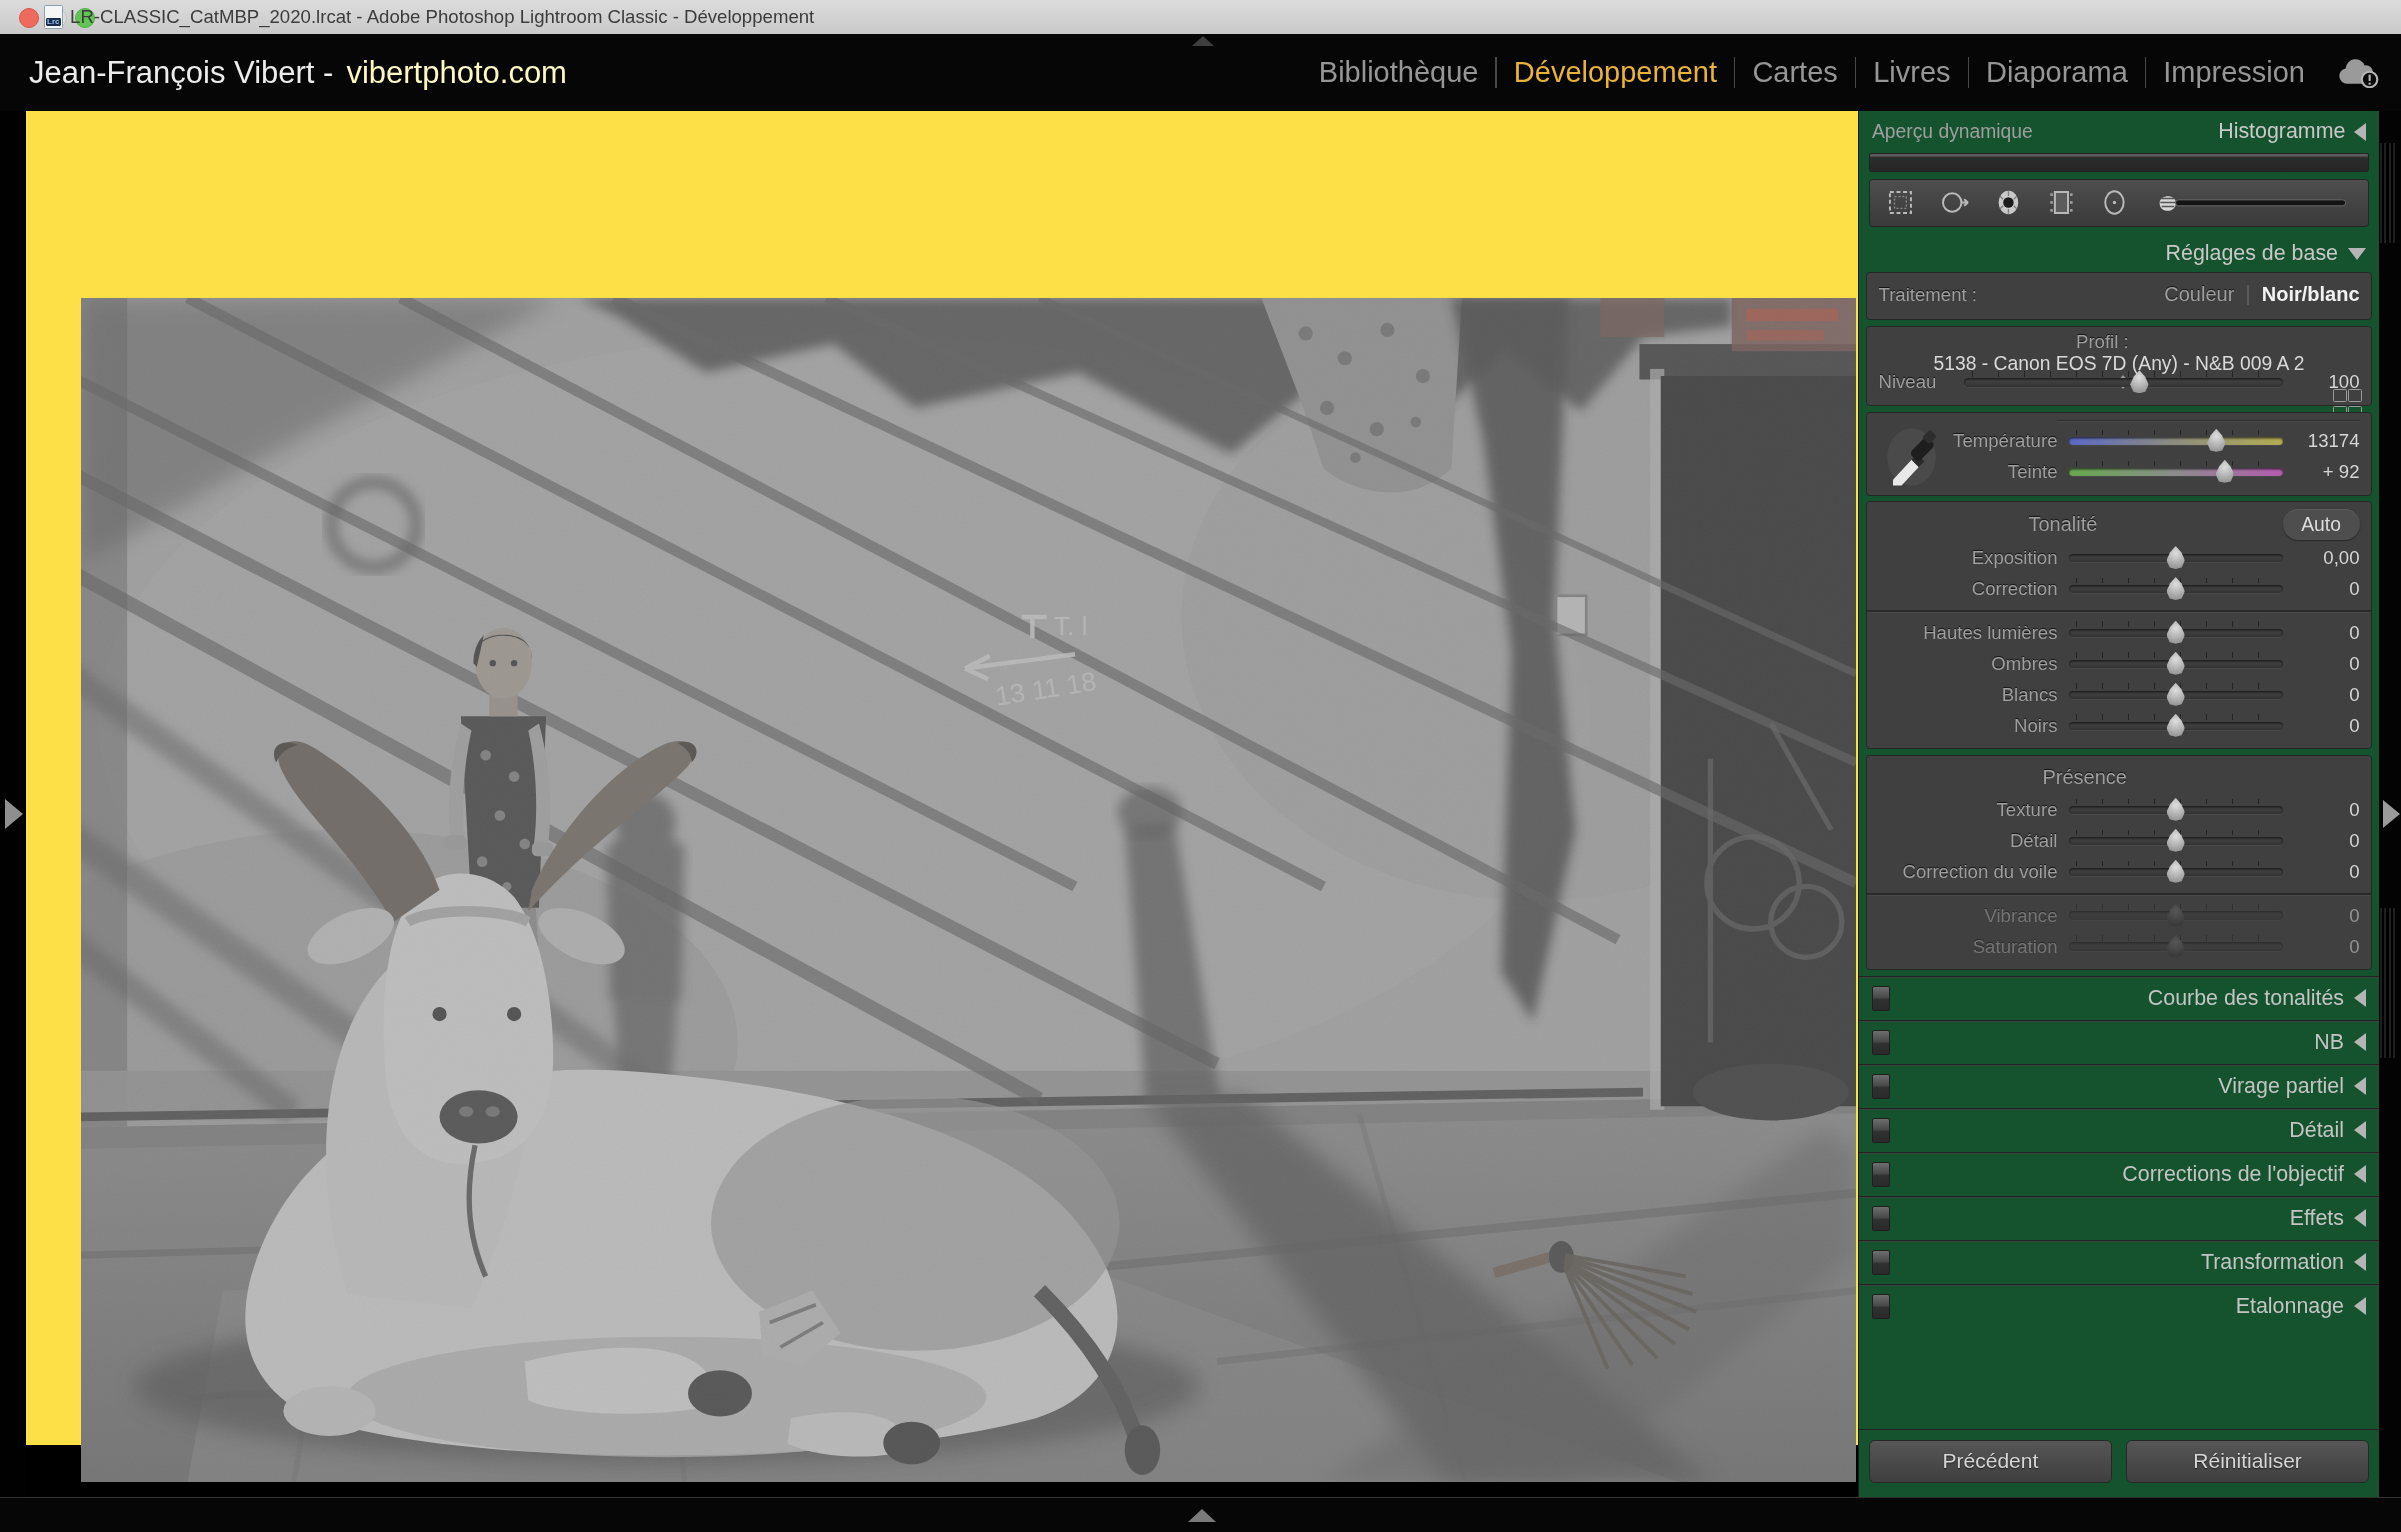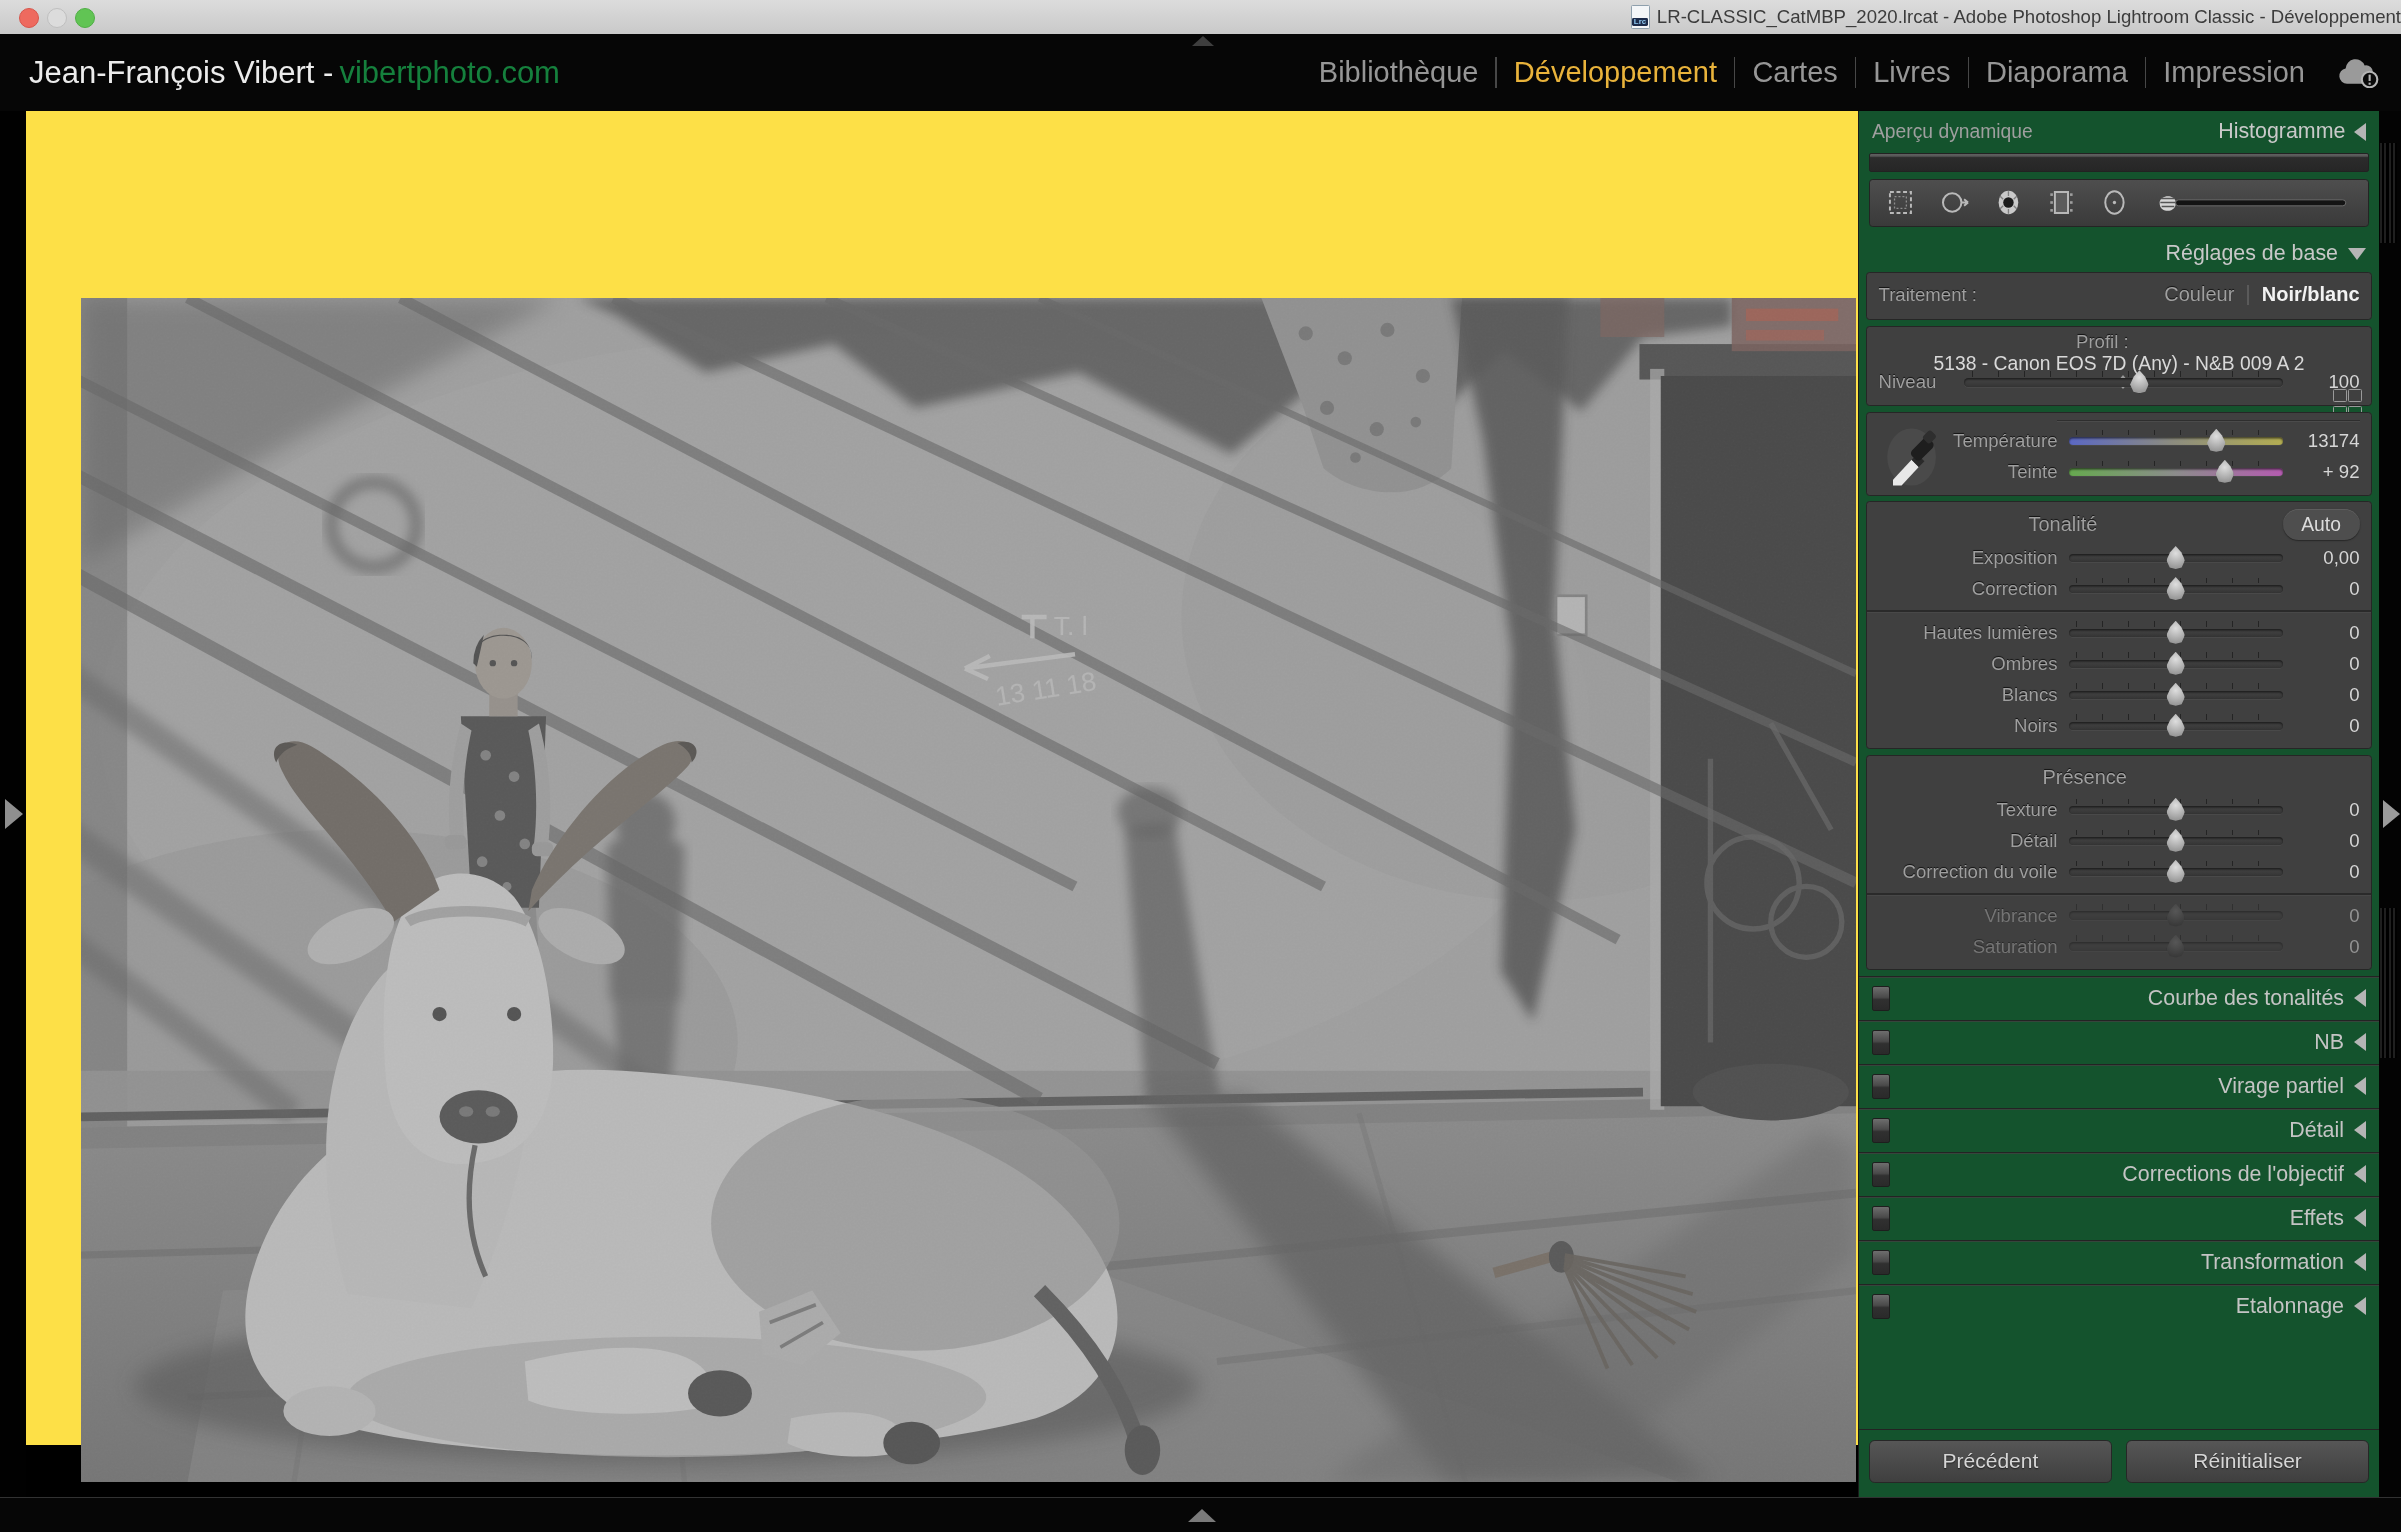--- a/index.html
+++ b/index.html
@@ -7,32 +7,32 @@
        font-family:"Liberation Sans",sans-serif;-webkit-font-smoothing:antialiased;}
   .abs{position:absolute;}
 
   
   #titlebar{left:0;top:0;width:2401px;height:34px;
     background:linear-gradient(#dcdcdc,#c9c9c9);border-bottom:0.7px solid #9e9e9e;}
   .tl{position:absolute;top:7.9px;width:18px;height:18px;border-radius:50%;}
   #tl-close{left:19.3px;background:#ee6a5f;border:0.7px solid #d8554b;}
   #tl-min{left:47px;background:#dcdcdc;border:0.7px solid #bfbfbf;}
   #tl-zoom{left:75px;background:#61c454;border:0.7px solid #4faf45;}
-  #title-center{left:0;right:0;top:0;height:34px;display:flex;align-items:center;justify-content:flex-end;gap:7.1px;}
+  #title-center{left:0;right:0;top:0;height:34px;display:flex;align-items:center;justify-content:flex-start;gap:7.1px;padding-left:44px;}
   #doc-icon{width:17px;height:21.4px;background:#f4f6f8;border:0.7px solid #8fa0ad;border-radius:1.4px;position:relative;}
   #doc-icon span{position:absolute;left:0.7px;bottom:1.4px;background:#1c2b4a;color:#8ec7f0;
     font-size:7.9px;line-height:8.6px;padding:0 1.4px;border-radius:1.4px;font-weight:bold;}
   #window-title{font-size:18.6px;color:#3c3c3c;}
 
   
   #modulebar{left:0;top:34px;width:2401px;height:77px;background:#060606;}
   #top-reveal{left:1192px;top:2.1px;width:0;height:0;border-left:11.4px solid transparent;
     border-right:11.4px solid transparent;border-bottom:10px solid #3e3e3e;}
   #identity{left:29px;top:0;height:77px;display:flex;align-items:center;font-size:31px;color:#ececec;}
-  #identity .site{color:#15803d;margin-left:6px;}
+  #identity .site{color:#fef9c3;margin-left:13px;}
   #nav{right:79px;top:0;height:77px;display:flex;align-items:center;gap:0;}
   .nav-item{font-size:29px;color:#969696;padding:0 17px;cursor:default;}
   .nav-item.active{color:#e9b33b;}
   .nav-sep{width:1.4px;height:31px;background:#474747;}
   #cloud{position:absolute;right:20px;top:23px;width:44px;height:31px;}
 
   
   #left-strip{left:0;top:111px;width:26.4px;height:1386px;background:#010101;}
   #left-arrow{left:5px;top:799px;width:0;height:0;border-top:15.7px solid transparent;
     border-bottom:15.7px solid transparent;border-left:18.6px solid #8f8f8f;}

